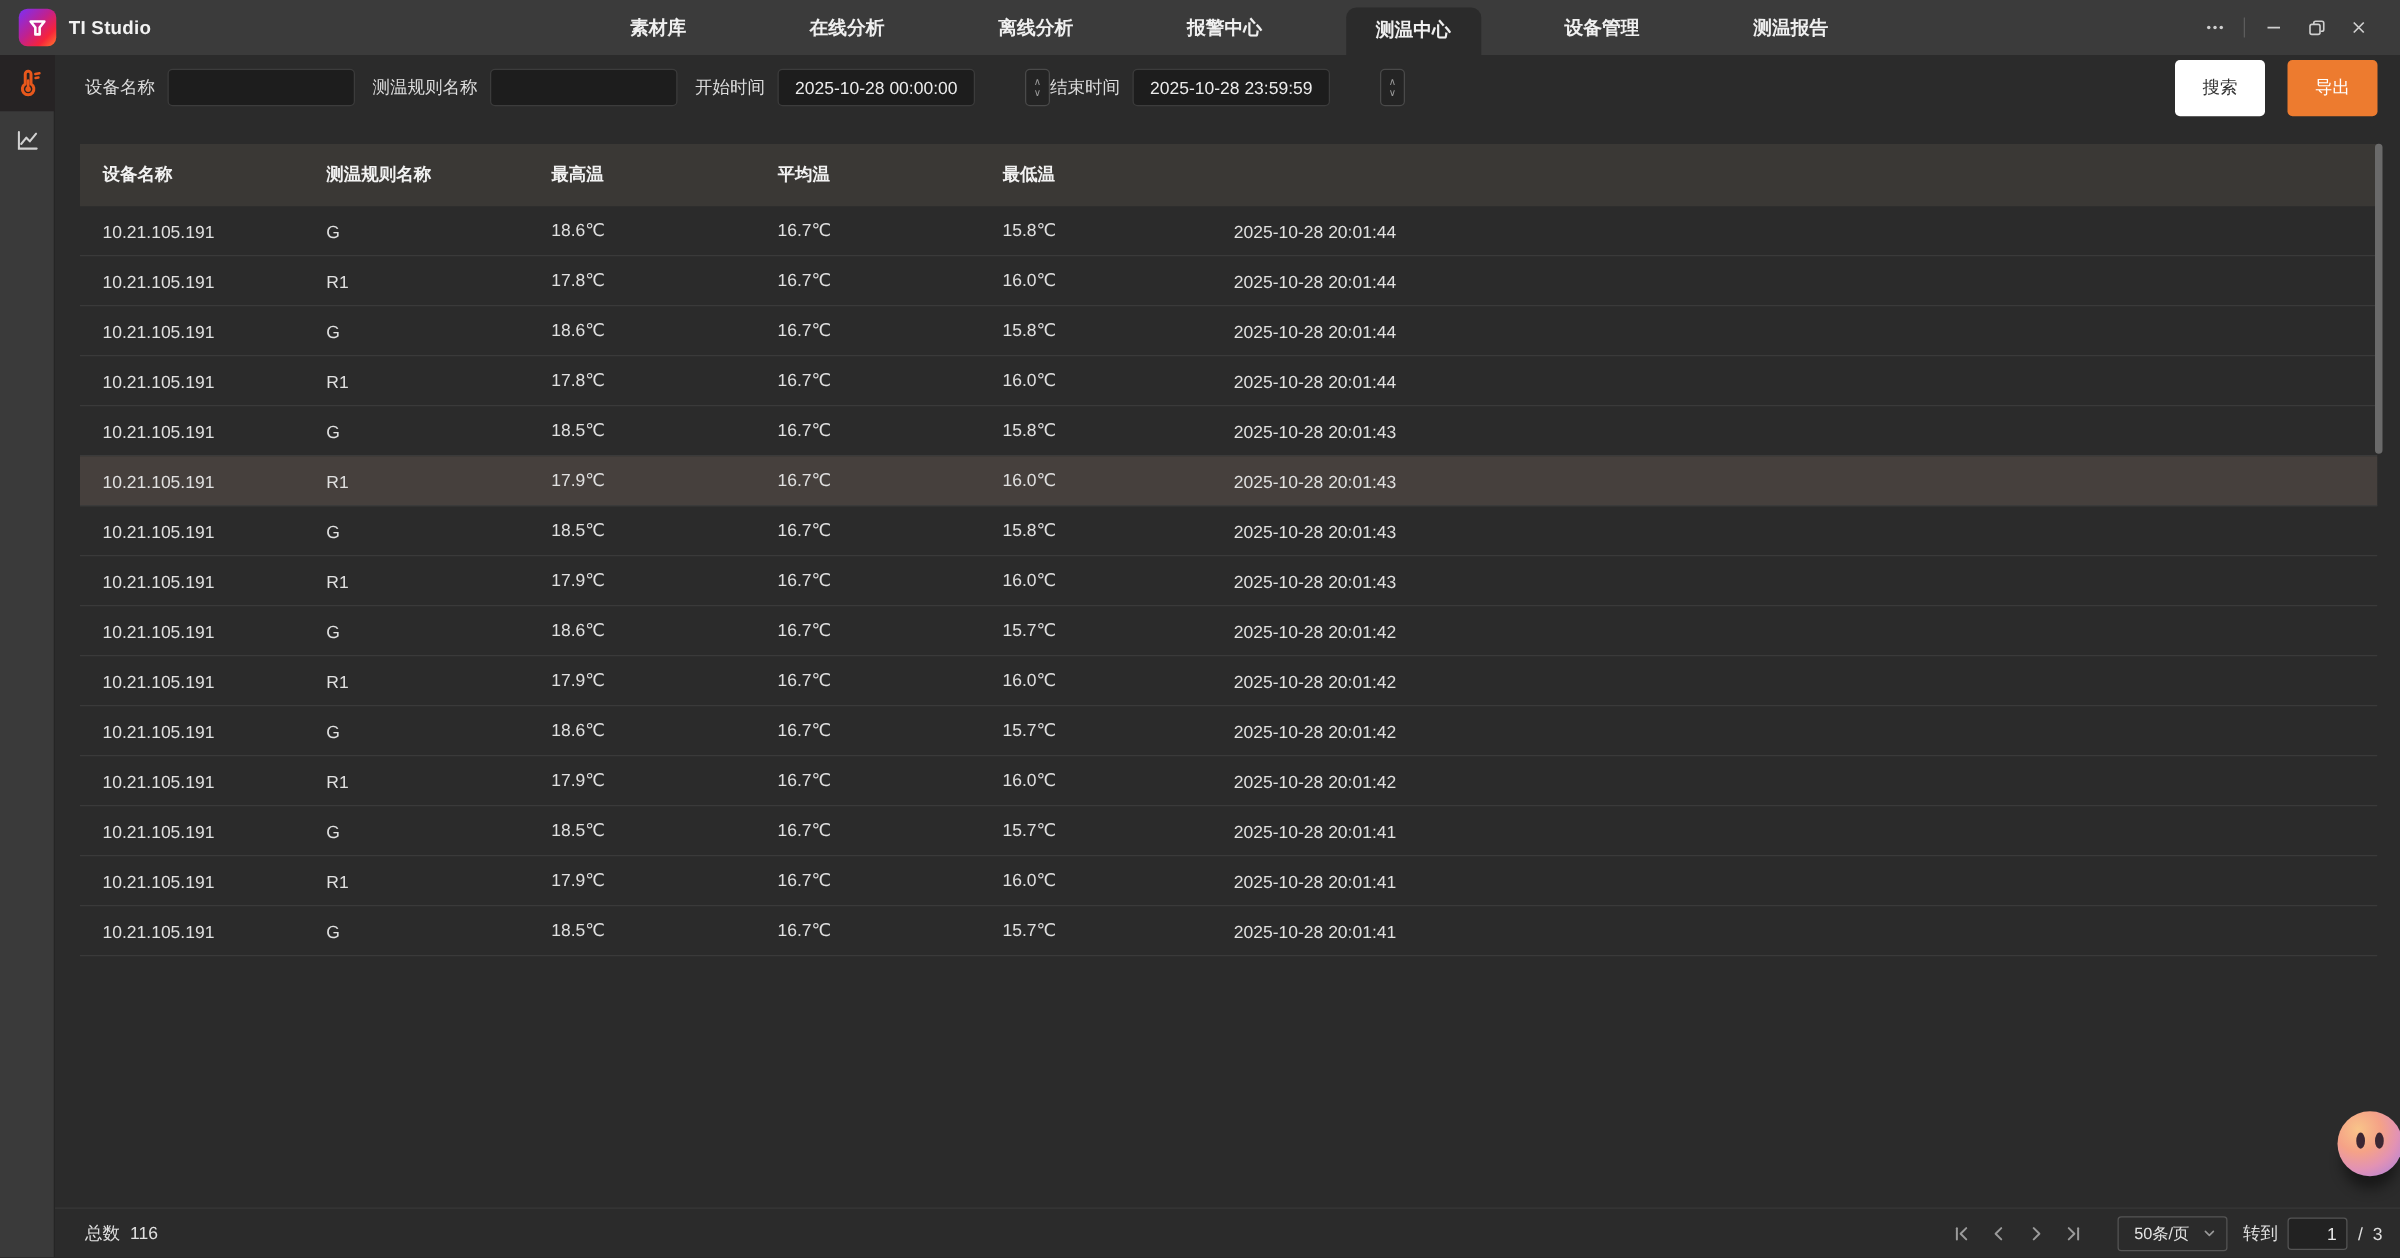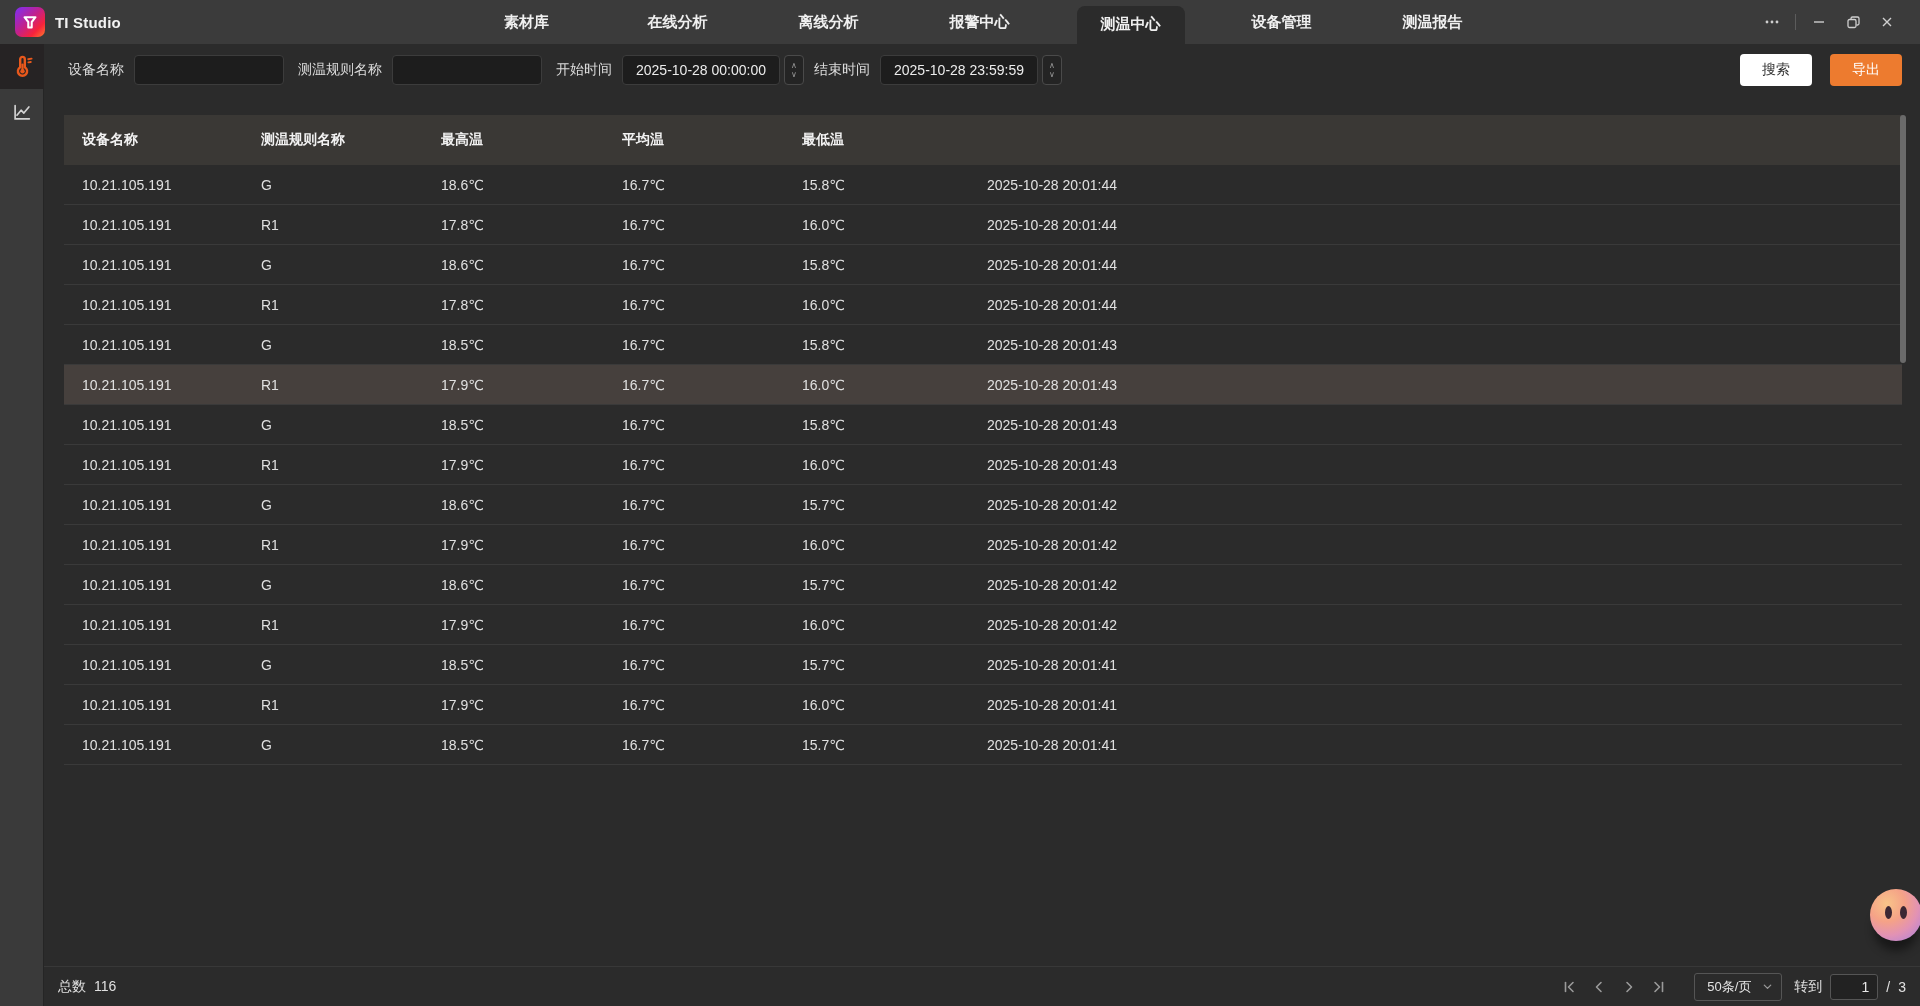--- a/index.html
+++ b/index.html
@@ -29,46 +29,46 @@
   .sideitem { width:44px; height:45px; display:flex; align-items:center; justify-content:center; }
   .sideitem.active { background:#262324; }
   .main { flex:1; display:flex; flex-direction:column; background:#2b2b2b; min-width:0; }
 
   
   .filterbar { height:52px; display:flex; align-items:center; padding:0 18px 0 24px; flex:0 0 auto; }
   .flabel { color:#dcdcdc; font-size:14px; margin-right:10px; white-space:nowrap; }
   .ftext { width:150px; height:30px; background:#1d1d1d; border:1px solid #3c3c3c; border-radius:4px;
            color:#e8e8e8; font-size:14px; padding:0 8px; outline:none; margin-right:14px;
            font-family:"Liberation Sans","DejaVu Sans",sans-serif; }
-  .dtgroup { display:flex; align-items:center; margin-right:10px; }
+  .dtgroup { display:flex; align-items:center; margin-right:0;gap:36px; }
   .dtvalue { width:158px; height:30px; background:#1d1d1d; border:1px solid #3c3c3c; border-radius:4px;
              color:#ececec; font-size:14px; display:flex; align-items:center; justify-content:center; }
   .spinner { width:20px; height:30px; margin-left:4px; background:#242424; border:1px solid #4a4a4a;
              border-radius:4px; display:flex; flex-direction:column; align-items:center; justify-content:center; }
   .spinner span { color:#9a9a9a; font-size:8px; line-height:9px; }
   .fspacer { flex:1; }
-  .btn { height:32px; min-width:72px; padding:0 20px; border-radius:4px; font-size:14px;
+  .btn { height:45px; min-width:72px; padding:0 20px; border-radius:4px; font-size:14px;
          display:flex; align-items:center; justify-content:center; cursor:pointer; }
   .btn-search { background:#ffffff; color:#333333; margin-right:18px; }
   .btn-export { background:#ed7b2f; color:#ffffff; }
 
   
   .tablewrap { margin:19px 18px 0 20px; height:851px; overflow:hidden; flex:0 0 auto; }
   .thead { height:50px; background:#3a3835; display:grid;
            grid-template-columns:179px 180px 181px 180px 185px 1fr;
            align-items:center; padding-left:18px; }
   .thead .tcell { color:#f2f2f2; font-weight:bold; font-size:14px; }
   .trow { height:40px; display:grid; grid-template-columns:179px 180px 181px 180px 185px 1fr;
           align-items:center; padding-left:18px; border-bottom:1px solid #3a3a3a; }
   .trow.hl { background:#46403d; }
   .tcell { color:#e0e0e0; font-size:14px; white-space:nowrap; overflow:hidden; }
 
   
   .footer { height:40px; margin-top:auto; border-top:1px solid #383838; display:flex; align-items:center;
-            padding:0 14px 0 14px; flex:0 0 auto; background:#2b2b2b; }
+            padding:0 14px 0 24px; flex:0 0 auto; background:#2b2b2b; }
   .total { color:#e0e0e0; font-size:14px; display:flex; gap:8px; }
   .fgap { flex:1; }
   .pager { display:flex; align-items:center; }
   .pgbtn { width:30px; height:28px; display:flex; align-items:center; justify-content:center; }
   .pgsize { width:88px; height:28px; border:1px solid #555555; border-radius:3px; margin-left:20px;
             color:#e3e3e3; font-size:13px; display:flex; align-items:center; justify-content:space-between;
             padding:0 8px 0 12px; }
   .goto-label { color:#e0e0e0; font-size:14px; margin:0 8px 0 12px; }
   .goto-input { width:48px; height:26px; background:#222222; border:1px solid #555555; border-radius:3px;
                 color:#e8e8e8; font-size:14px; text-align:right; padding:0 8px; outline:none;

